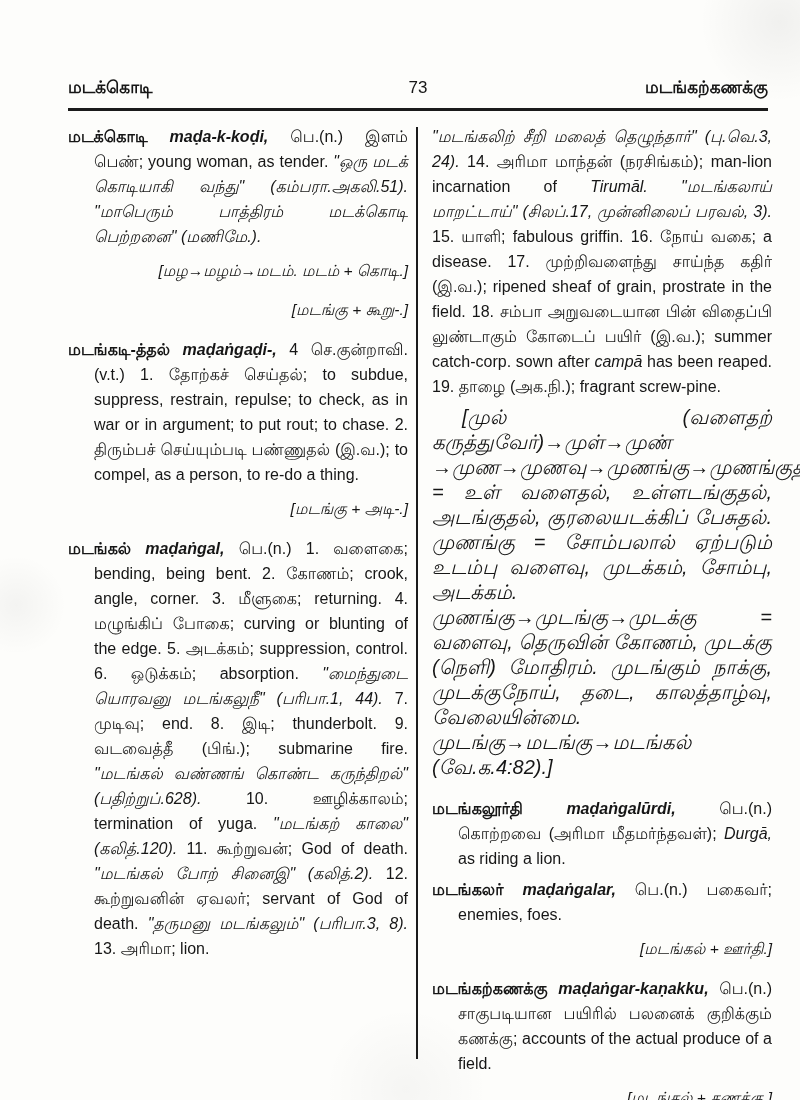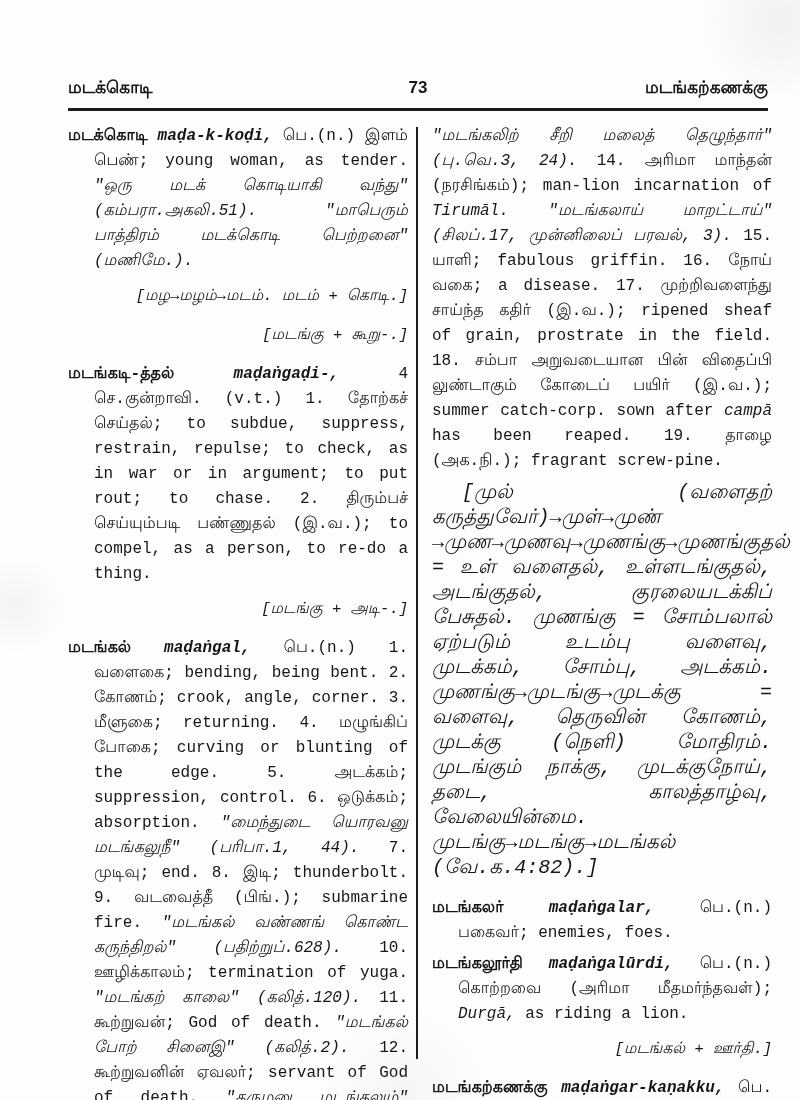--- a/index.html
+++ b/index.html
@@ -19,41 +19,41 @@
   }
   .header {
     display: flex;
     align-items: baseline;
     margin-top: 78px;
     padding: 0 44px 0 56px;
     font-size: 17px;
     font-weight: bold;
   }
   .header .h-left  { flex: 1; text-align: left; }
-  .header .h-num   { flex: 0 0 auto; font-weight: bold; }
+  .header .h-num   { flex: 0 0 auto; font-weight: normal; }
   .header .h-right { flex: 1; text-align: right; }
   .rule {
     height: 3px;
     background: #1b1b1b;
     margin: 9px 44px 0 56px;
   }
   .columns {
     display: flex;
     padding: 13px 40px 0 56px;
   }
   .col-left  { width: 340px; }
   .divider {
     width: 2px;
     background: #1b1b1b;
     height: 932px;
     margin: 3px 14px 0 8px;
     flex: 0 0 auto;
   }
   .col-right { width: 340px; }
-  p { margin: 0; font-family: Liberation Mono, monospace; }
+  p { margin: 0; }
   .entry {
     font-size: 16px;
     line-height: 25px;
     text-align: justify;
     padding-left: 26px;
     text-indent: -26px;
     margin-bottom: 6px;
   }
   .cont { padding-left: 0; text-indent: 0; }
   .etym {
@@ -102,23 +102,23 @@
       <p class="entry"><span class="hw">மடங்கல்</span><span class="tr"> maḍaṅgal,</span><span> பெ.(n.) 1. வளைகை; bending, being bent. 2. கோணம்; crook, angle, corner. 3. மீளுகை; returning. 4. மழுங்கிப் போகை; curving or blunting of the edge. 5. அடக்கம்; suppression, control. 6. ஒடுக்கம்; absorption. </span><span class="q">"மைந்துடை யொரவனு மடங்கலுநீ" (பரிபா.1, 44).</span><span> 7. முடிவு; end. 8. இடி; thunderbolt. 9. வடவைத்தீ (பிங்.); submarine fire. </span><span class="q">"மடங்கல் வண்ணங் கொண்ட கருந்திறல்" (பதிற்றுப்.628).</span><span> 10. ஊழிக்காலம்; termination of yuga. </span><span class="q">"மடங்கற் காலை" (கலித்.120).</span><span> 11. கூற்றுவன்; God of death. </span><span class="q">"மடங்கல் போற் சினைஇ" (கலித்.2).</span><span> 12. கூற்றுவனின் ஏவலர்; servant of God of death. </span><span class="q">"தருமனு மடங்கலும்" (பரிபா.3, 8).</span><span> 13. அரிமா; lion.</span></p>
     </section>
 
     <div class="divider"></div>
 
     <section class="col-right">
       <p class="entry cont"><span class="q">"மடங்கலிற் சீறி மலைத் தெழுந்தார்" (பு.வெ.3, 24).</span><span> 14. அரிமா மாந்தன் (நரசிங்கம்); man-lion incarnation of </span><span class="it">Tirumāl.</span><span> </span><span class="q">"மடங்கலாய் மாறட்டாய்" (சிலப்.17, முன்னிலைப் பரவல், 3).</span><span> 15. யாளி; fabulous griffin. 16. நோய் வகை; a disease. 17. முற்றிவளைந்து சாய்ந்த கதிர் (இ.வ.); ripened sheaf of grain, prostrate in the field. 18. சம்பா அறுவடையான பின் விதைப்பி லுண்டாகும் கோடைப் பயிர் (இ.வ.); summer catch-corp. sown after </span><span class="it">campā</span><span> has been reaped. 19. தாழை (அக.நி.); fragrant screw-pine.</span></p>
 
       <p class="etym-block">[முல் (வளைதற் கருத்துவேர்)→முள்→முண் →முண→முணவு→முணங்கு→முணங்குதல் = உள் வளைதல், உள்ளடங்குதல், அடங்குதல், குரலையடக்கிப் பேசுதல். முணங்கு = சோம்பலால் ஏற்படும் உடம்பு வளைவு, முடக்கம், சோம்பு, அடக்கம். முணங்கு→முடங்கு→முடக்கு = வளைவு, தெருவின் கோணம், முடக்கு (நெளி) மோதிரம். முடங்கும் நாக்கு, முடக்குநோய், தடை, காலத்தாழ்வு, வேலையின்மை. முடங்கு→மடங்கு→மடங்கல் (வே.க.4:82).]</p>
 
+      <p class="entry"><span class="hw">மடங்கலூர்தி</span><span class="tr"> maḍaṅgalūrdi,</span><span> பெ.(n.) கொற்றவை (அரிமா மீதமர்ந்தவள்); </span><span class="it">Durgā,</span><span> as riding a lion.</span></p>
+
       <p class="entry"><span class="hw">மடங்கலர்</span><span class="tr"> maḍaṅgalar,</span><span> பெ.(n.) பகைவர்; enemies, foes.</span></p>
-
-      <p class="entry"><span class="hw">மடங்கலூர்தி</span><span class="tr"> maḍaṅgalūrdi,</span><span> பெ.(n.) கொற்றவை (அரிமா மீதமர்ந்தவள்); </span><span class="it">Durgā,</span><span> as riding a lion.</span></p>
       <p class="etym">[மடங்கல் + ஊர்தி.]</p>
 
       <p class="entry"><span class="hw">மடங்கற்கணக்கு</span><span class="tr"> maḍaṅgar-kaṇakku,</span><span> பெ.(n.) சாகுபடியான பயிரில் பலனைக் குறிக்கும் கணக்கு; accounts of the actual produce of a field.</span></p>
       <p class="etym">[மடங்கல் + கணக்கு.]</p>
     </section>
 
   </div>
 </div>
 
 </body></html>

